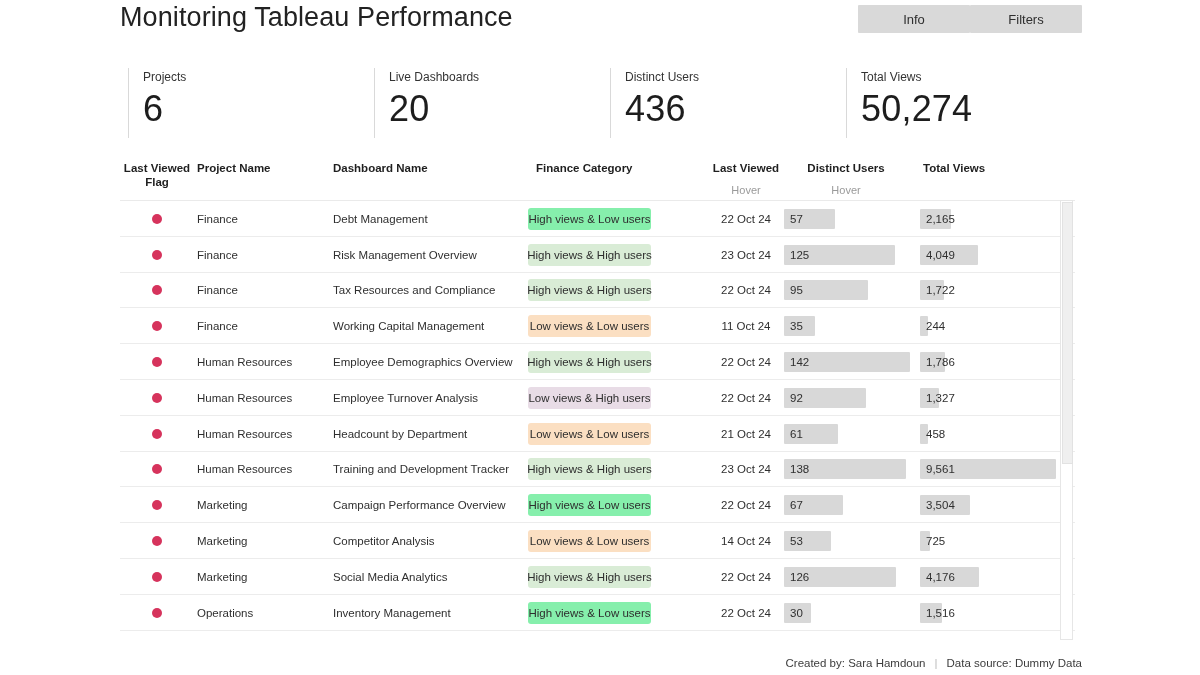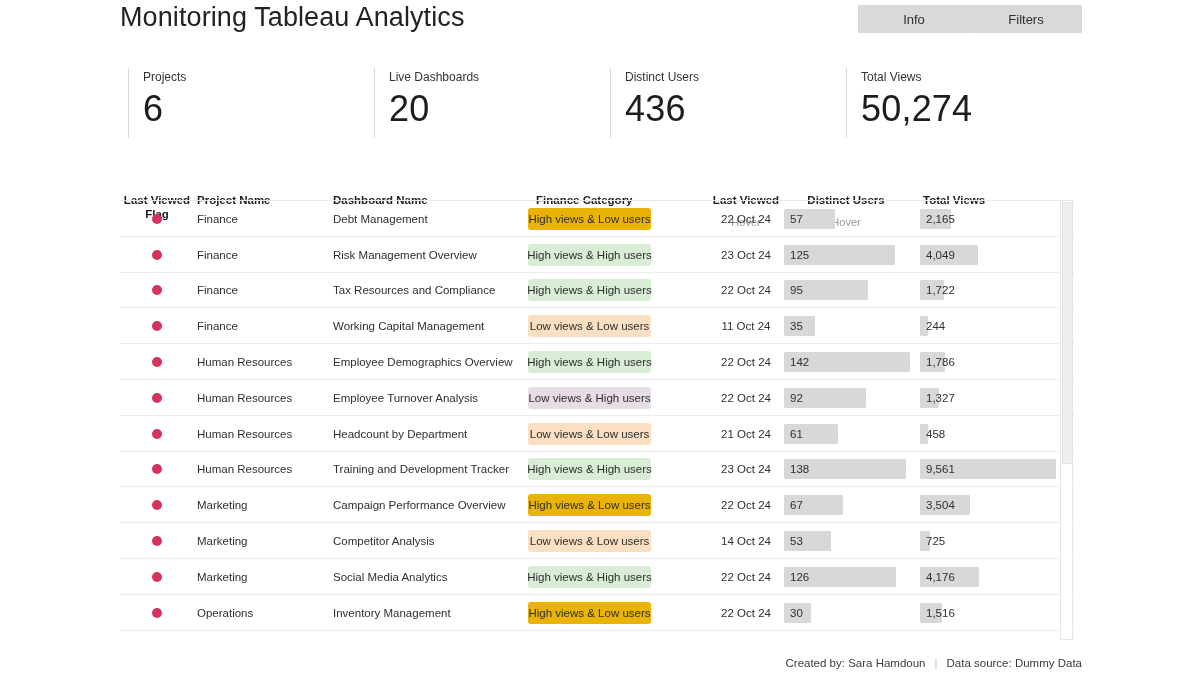--- a/index.html
+++ b/index.html
@@ -92,21 +92,20 @@
   .table-wrap {
     position: absolute;
     left: 120px;
     top: 158px;
     width: 955px;
     height: 482px;
   }
   .thead {
     position: relative;
     height: 42px;
-    margin-top: 32px;
   }
   .th {
     position: absolute;
     font-size: 11.5px;
     font-weight: bold;
     color: #1f1f1f;
     top: 3px;
     white-space: nowrap;
     line-height: 14px;
   }
@@ -171,21 +170,21 @@
     display: inline-flex;
     align-items: center;
     justify-content: center;
     height: 22px;
     width: 123px;
     border-radius: 3px;
     font-size: 11.5px;
     color: #2e2e2e;
     box-sizing: border-box;
   }
-  .badge.q-hvlu { background: #eab308; }
+  .badge.q-hvlu { background: #86efac; }
   .badge.q-hvhu { background: #d9ecd6; }
   .badge.q-lvhu { background: #e8dce6; }
   .badge.q-lvlu { background: #fbdfc2; }
 
   .barcell {
     position: relative;
     height: 20px;
     display: flex;
     align-items: center;
   }
@@ -238,21 +237,21 @@
     align-items: center;
     gap: 9px;
     white-space: nowrap;
   }
   .footer .sep { color: #bbbbbb; }
 </style>
 </head>
 <body>
 
 <div class="header">
-  <div class="page-title">Monitoring Tableau Analytics</div>
+  <div class="page-title">Monitoring Tableau Performance</div>
   <div class="hdr-buttons">
     <button class="hdr-btn">Info</button>
     <button class="hdr-btn">Filters</button>
   </div>
 </div>
 
 <div class="kpi-strip">
   <div class="kpi kpi-1">
     <div class="kpi-label">Projects</div>
     <div class="kpi-value">6</div>

